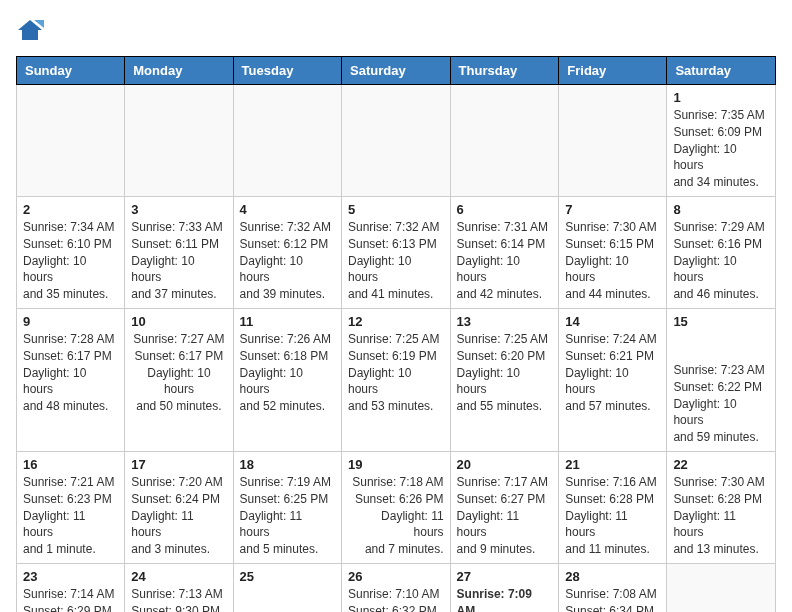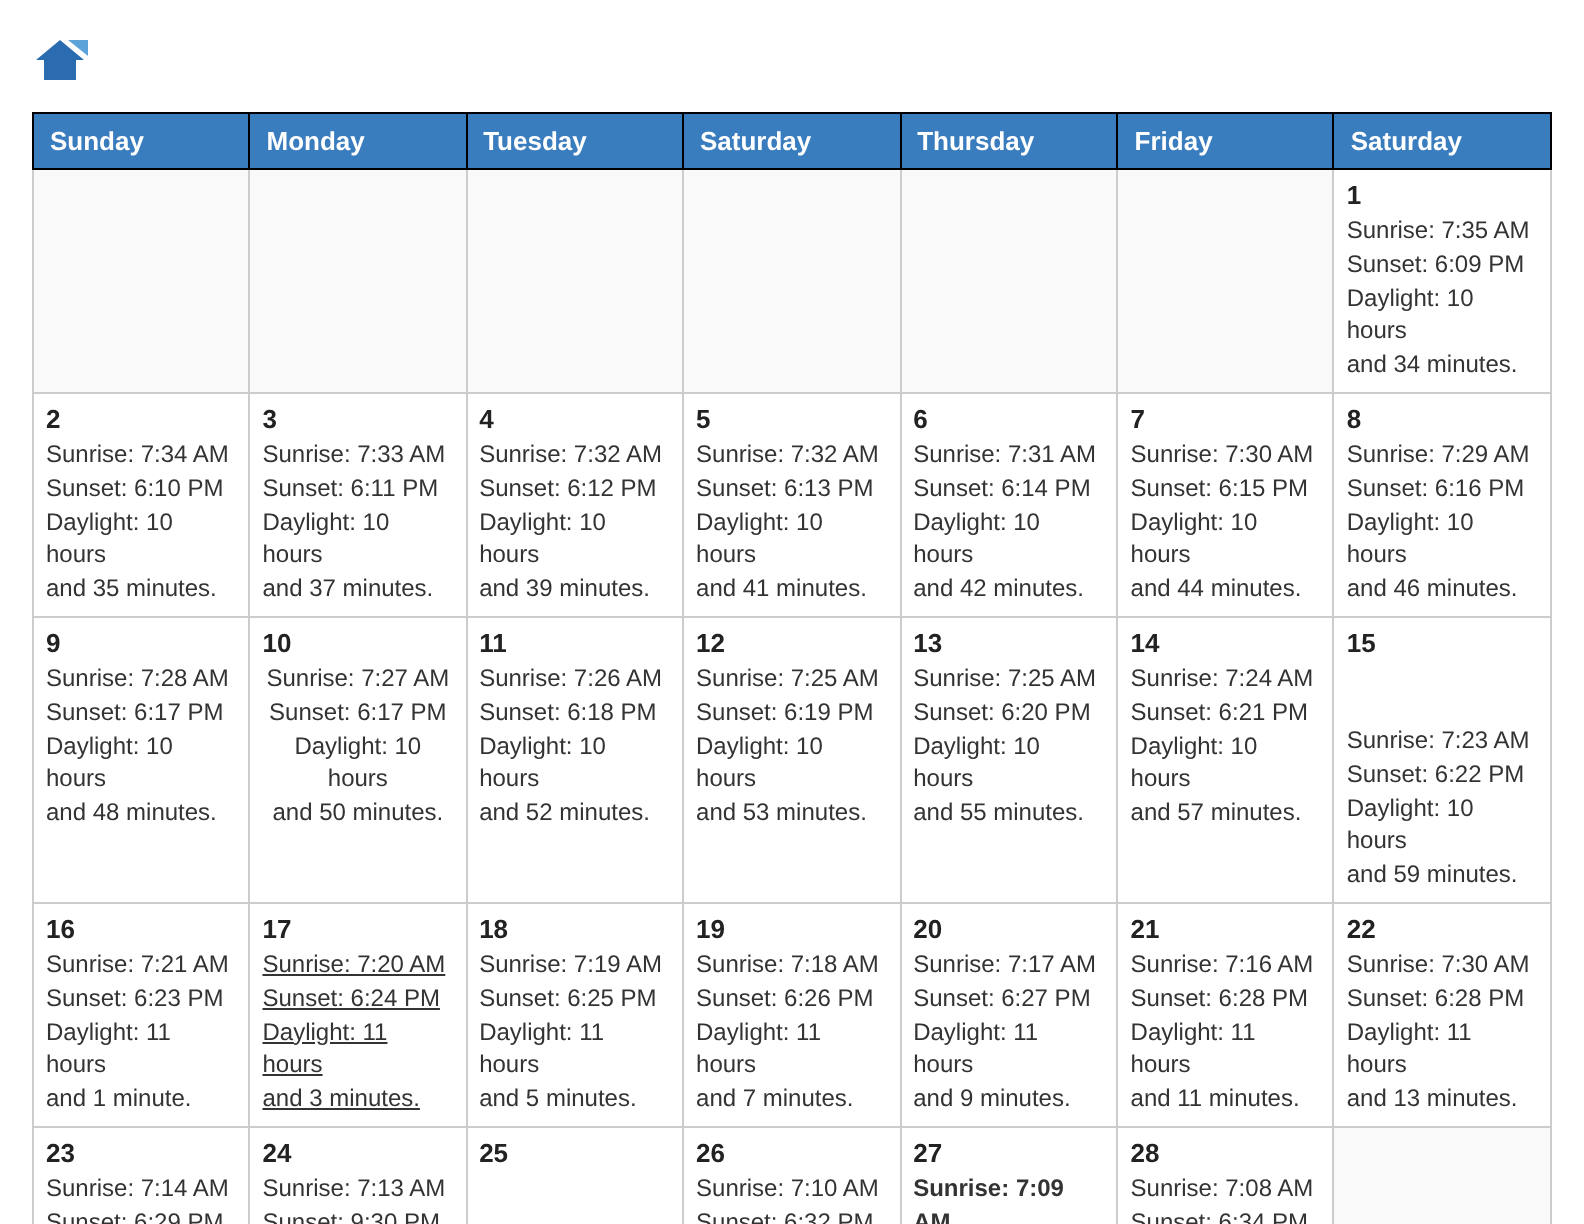--- a/index.html
+++ b/index.html
@@ -245,35 +245,35 @@
       <tr>
         <td>
           <div class="day-num">16</div>
           <div class="day-info" style="white-space: pre-line;">Sunrise: 7:21 AM
 Sunset: 6:23 PM
 Daylight: 11 hours
 and 1 minute.</div>
         </td>
         <td>
           <div class="day-num">17</div>
-          <div class="day-info" style="white-space: pre-line; text-decoration: underline;">Sunrise: 7:20 AM
+          <div class="day-info" style="white-space: pre-line;">Sunrise: 7:20 AM
 Sunset: 6:24 PM
 Daylight: 11 hours
 and 3 minutes.</div>
         </td>
         <td>
           <div class="day-num">18</div>
           <div class="day-info" style="white-space: pre-line;">Sunrise: 7:19 AM
 Sunset: 6:25 PM
 Daylight: 11 hours
 and 5 minutes.</div>
         </td>
         <td>
           <div class="day-num">19</div>
-          <div class="day-info" style="white-space: pre-line;">Sunrise: 7:18 AM
+          <div class="day-info" style="white-space: pre-line; text-align: right;">Sunrise: 7:18 AM
 Sunset: 6:26 PM
 Daylight: 11 hours
 and 7 minutes.</div>
         </td>
         <td>
           <div class="day-num">20</div>
           <div class="day-info" style="white-space: pre-line;">Sunrise: 7:17 AM
 Sunset: 6:27 PM
 Daylight: 11 hours
 and 9 minutes.</div>

